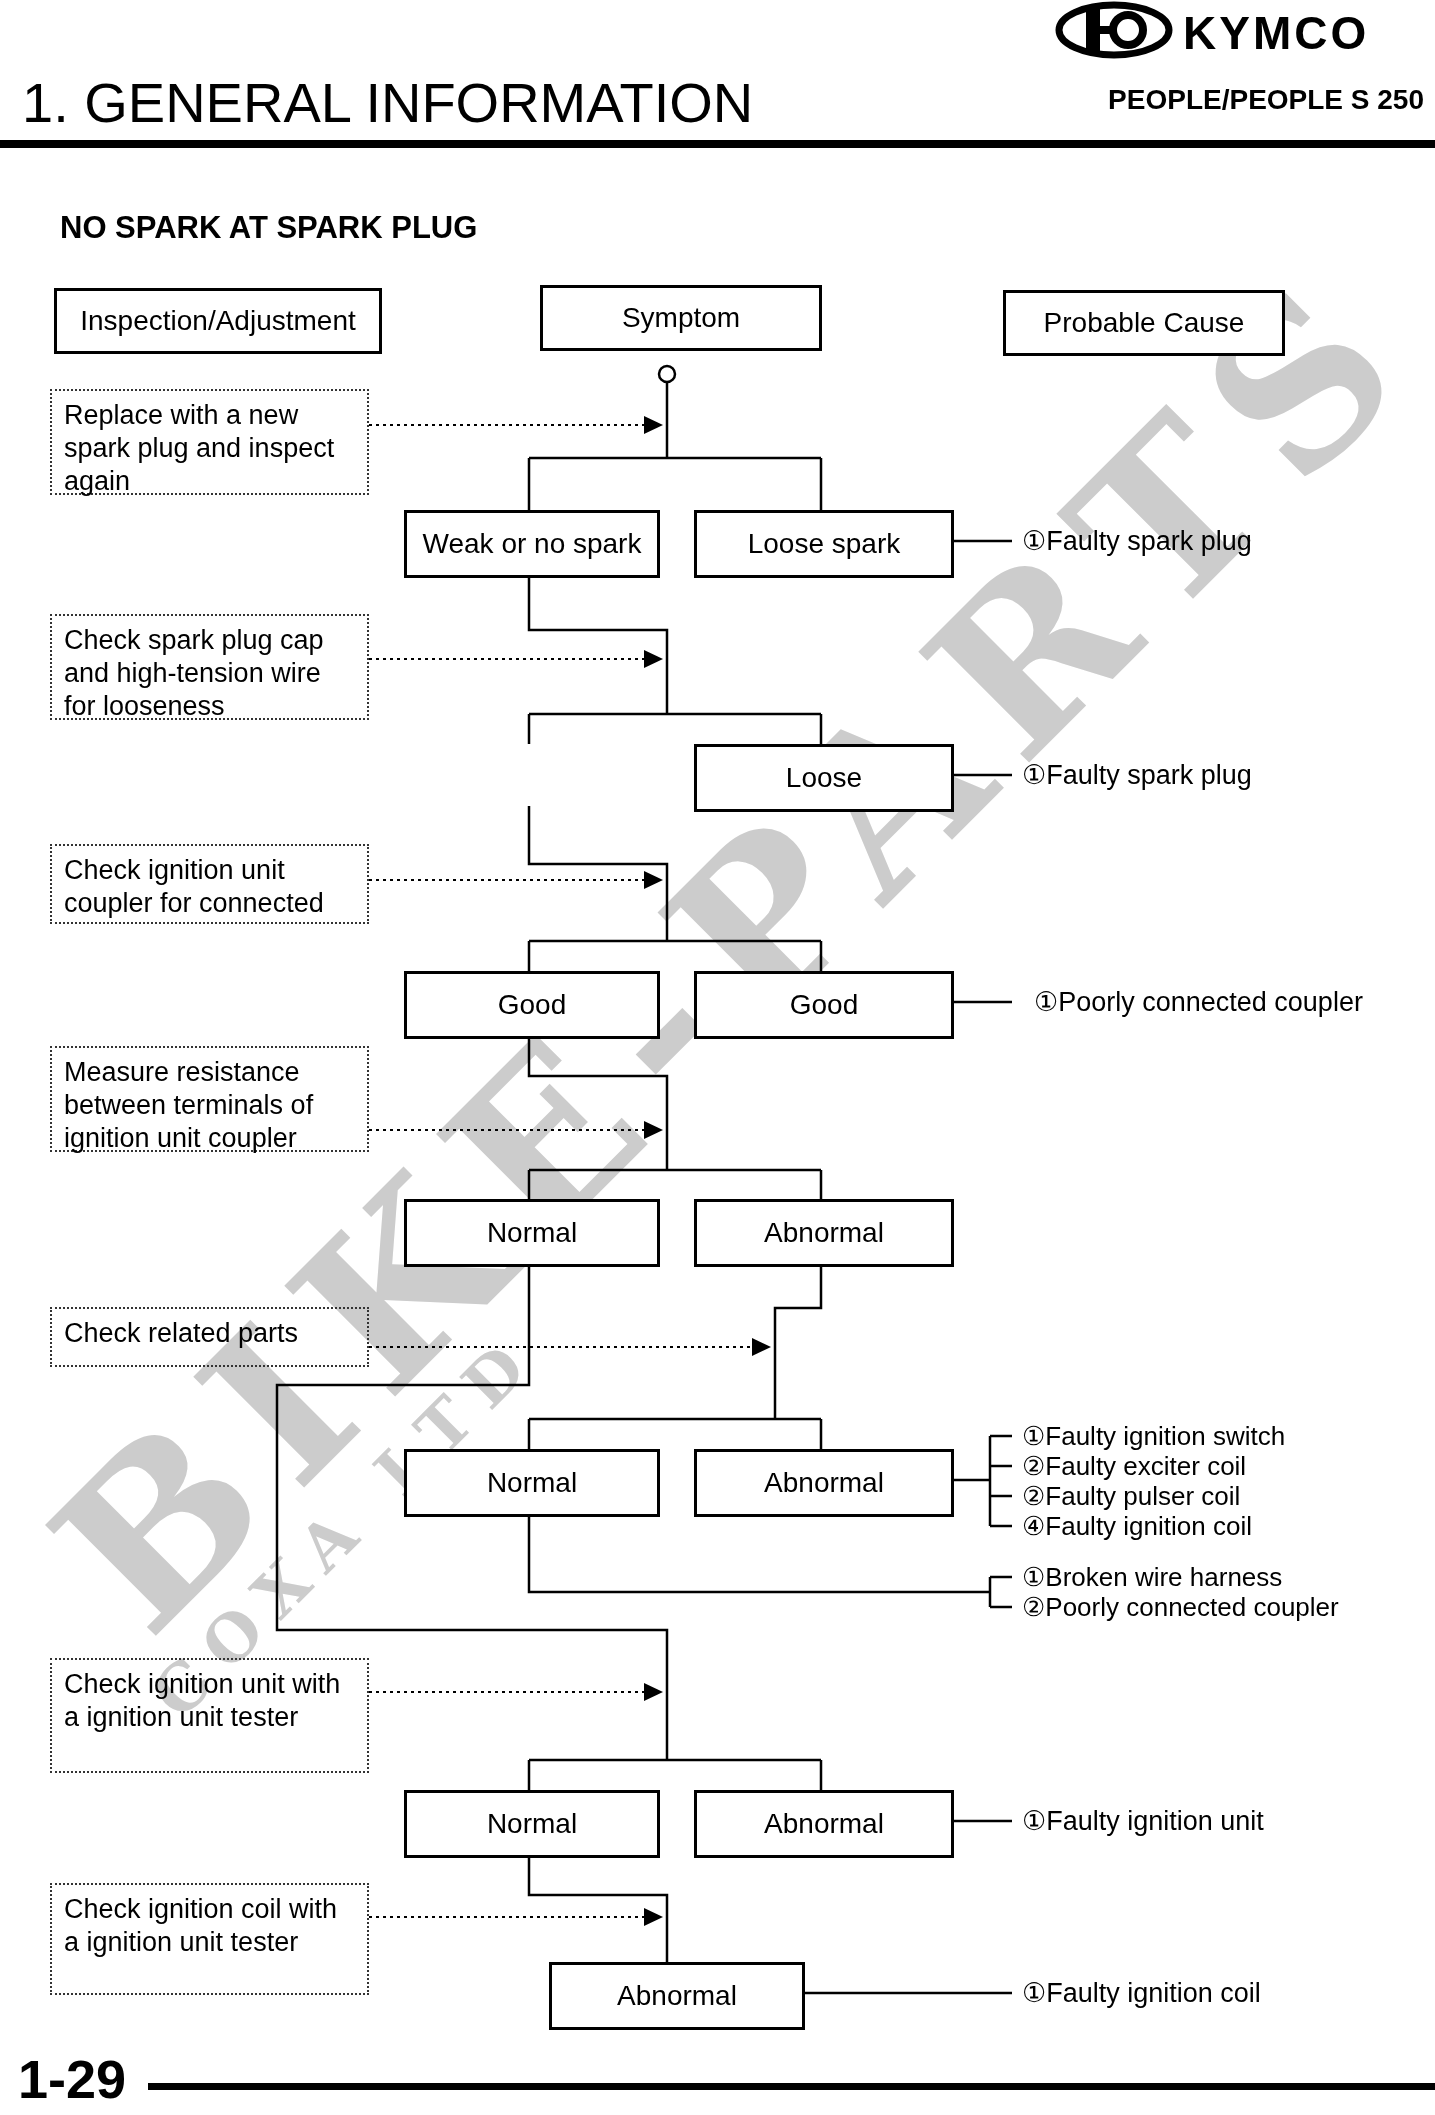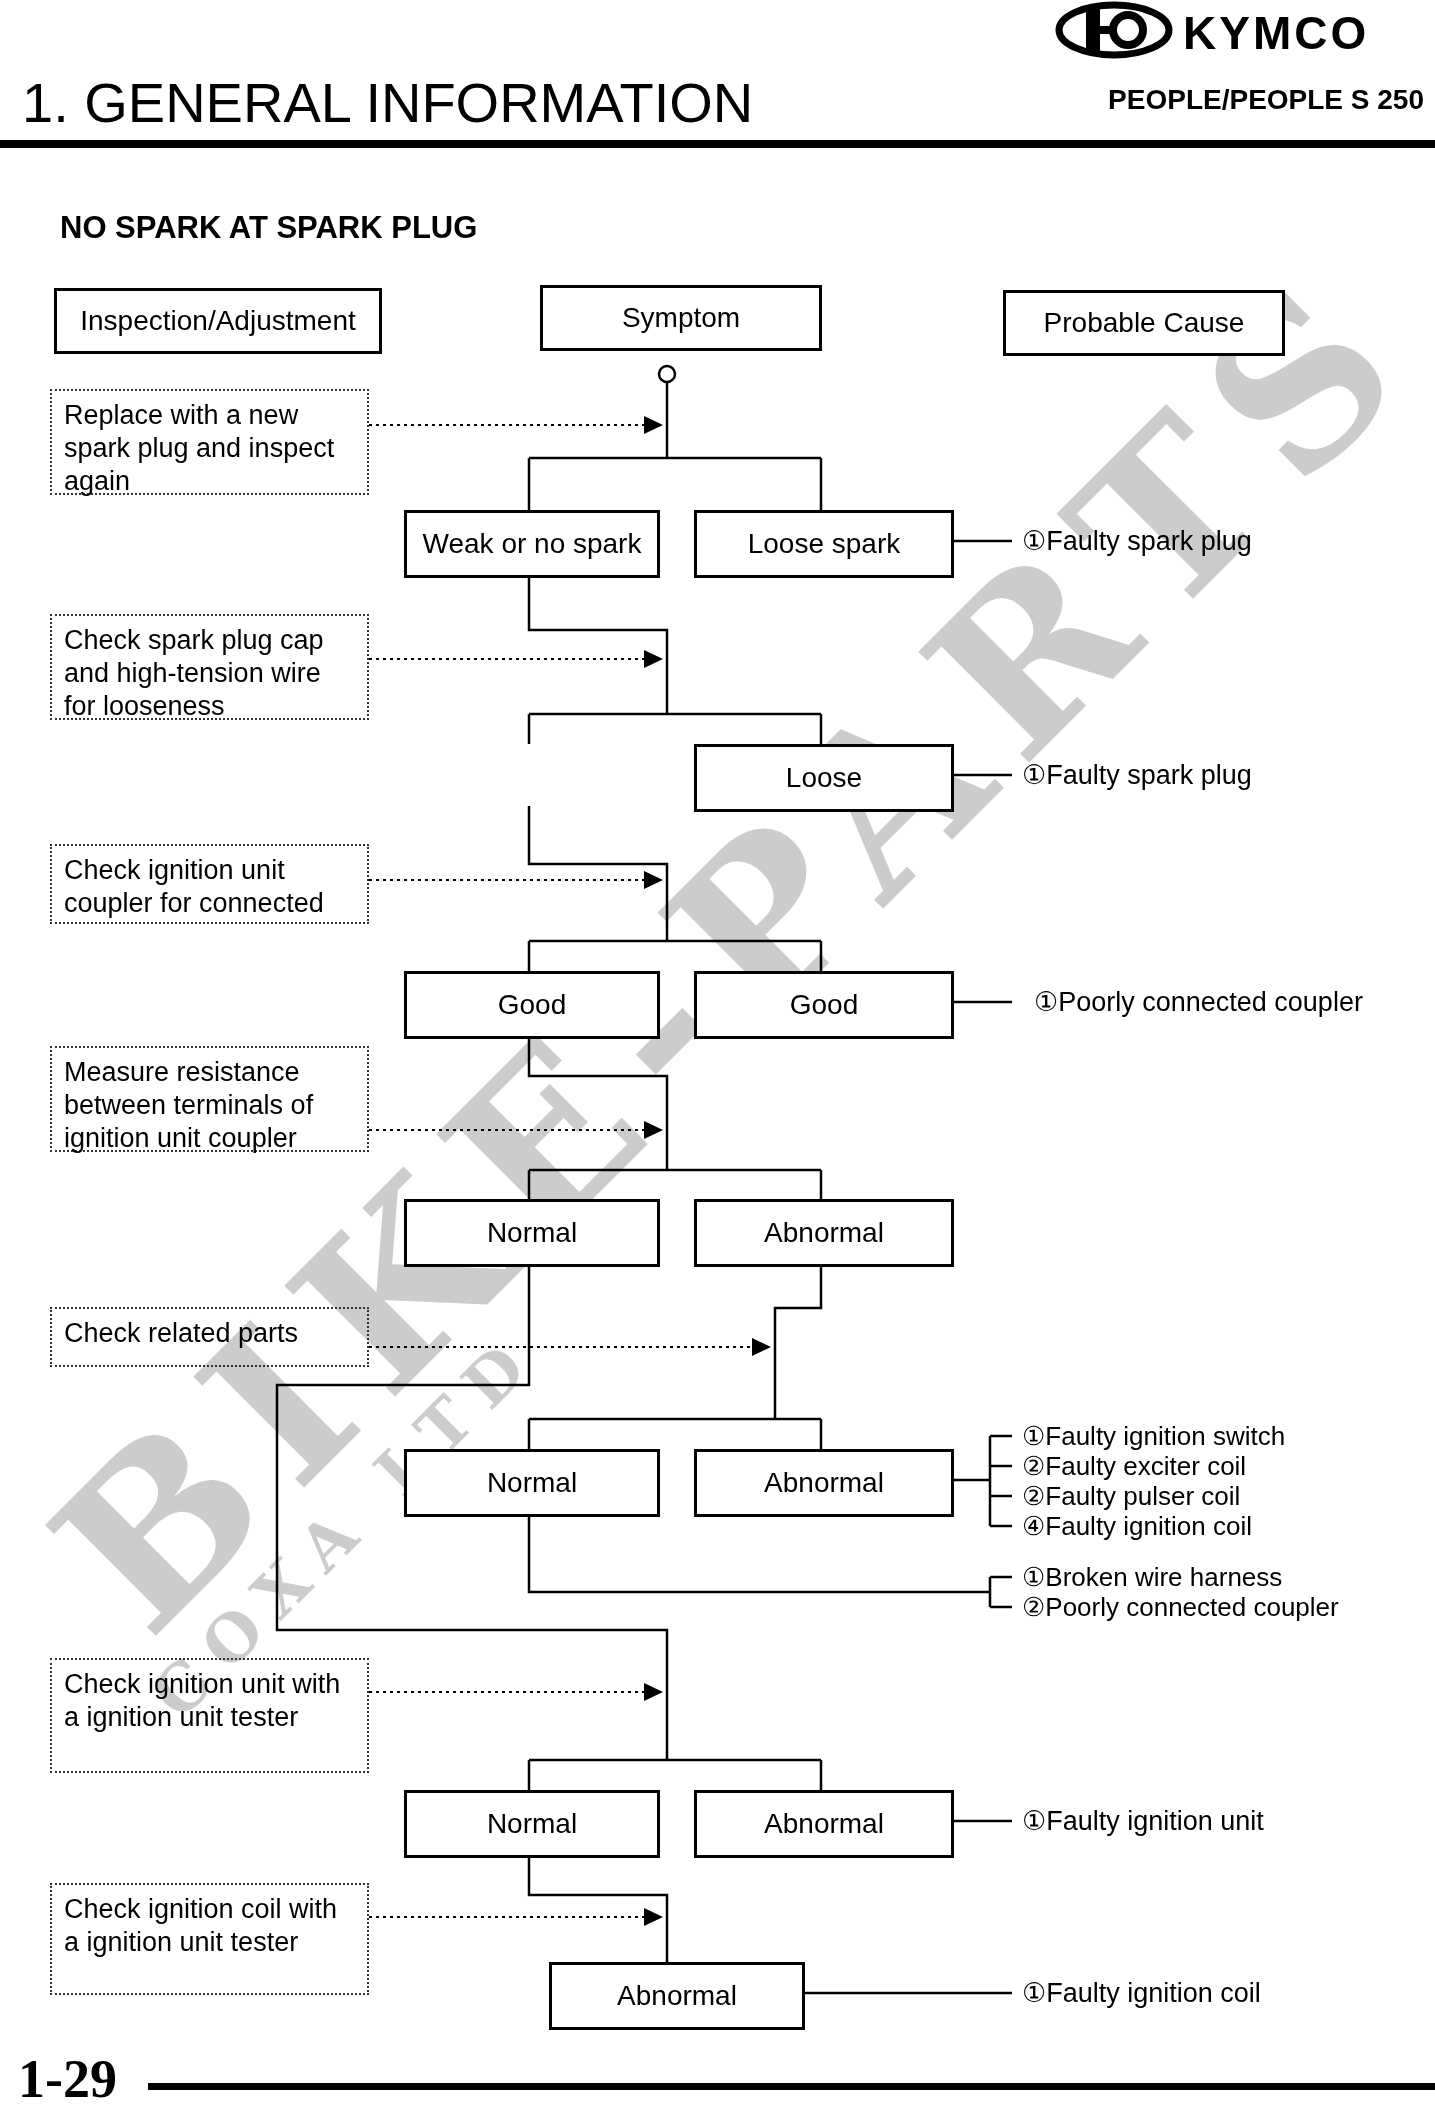--- a/index.html
+++ b/index.html
@@ -27,21 +27,21 @@
   .hbox{position:absolute;border:3px solid #000;background:#fff;display:flex;
         align-items:center;justify-content:center;font-size:28px;z-index:3;}
   .fbox{position:absolute;border:3px solid #000;background:#fff;display:flex;
         align-items:center;justify-content:center;font-size:28px;z-index:3;}
   .dbox{position:absolute;border:2px dotted #333;background:transparent;
         font-size:27px;line-height:33px;padding:8px 12px;box-sizing:border-box;z-index:3;}
   .cause{position:absolute;left:1022px;font-size:27px;line-height:34px;white-space:nowrap;z-index:3;}
   .cause-group{position:absolute;left:1022px;font-size:26px;line-height:30px;white-space:nowrap;z-index:3;}
 
   
-  .page-num{position:absolute;left:18px;top:2048px;font-size:54px;font-weight:bold;z-index:3;font-family:Liberation Serif, serif;}
+  .page-num{position:absolute;left:18px;top:2048px;font-size:54px;font-weight:bold;z-index:3;}
   .rule-bottom{position:absolute;left:148px;top:2083px;width:1287px;height:7px;background:#000;z-index:3;}
 
   #wires{position:absolute;left:0;top:0;z-index:2;}
   #emblem{position:absolute;left:1052px;top:1px;z-index:3;}
 </style>
 </head>
 <body>
 
 <div id="page">
 

